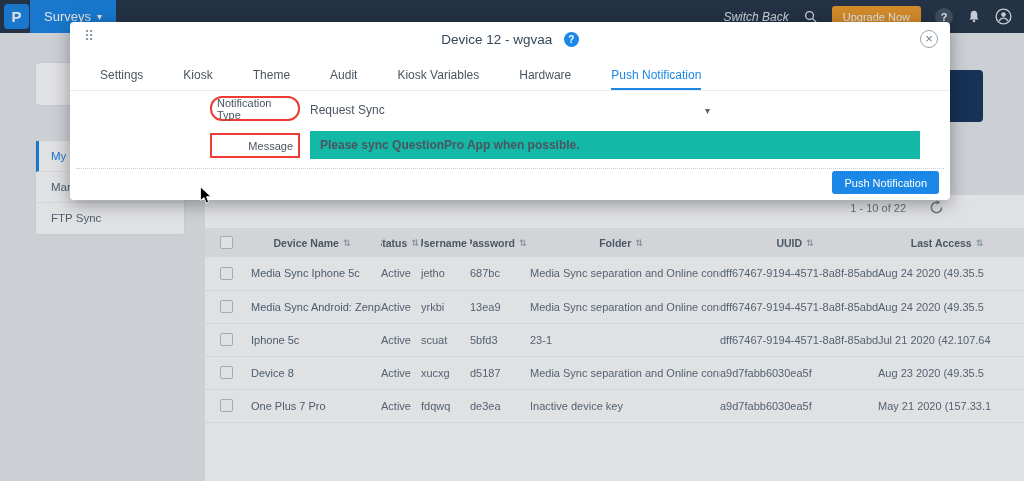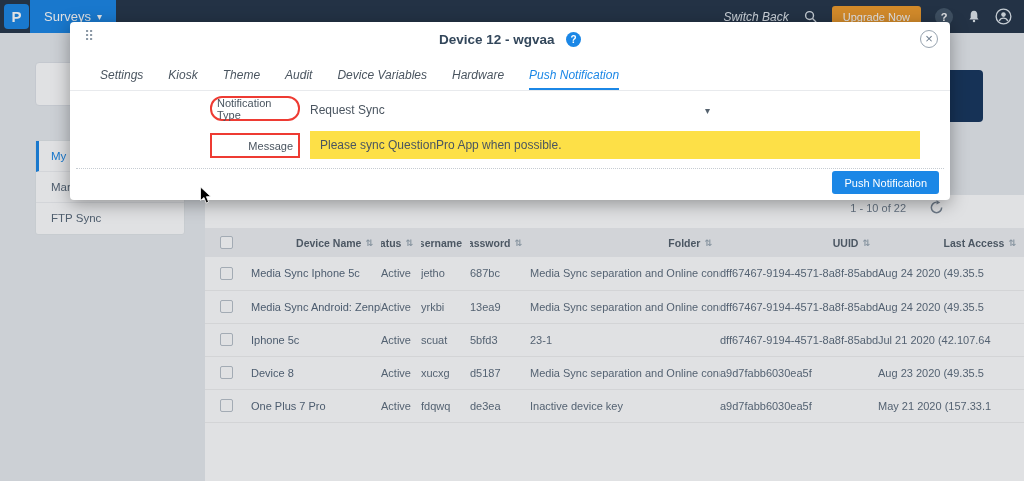--- a/index.html
+++ b/index.html
@@ -33,55 +33,55 @@
   .side-item.active { color:#1b87e6; border-left:3px solid #1b87e6; padding-left:12px; }
   .side-item:last-child { border-bottom:none; }
 
   .main-panel { position:absolute; left:205px; top:195px; right:0; bottom:0; background:#fff; }
   .pagination { position:absolute; top:7px; right:118px; font-size:11px; color:#707f8e; }
   .refresh { position:absolute; top:5px; right:80px; }
 
   .device-table { position:absolute; top:33px; left:0; width:100%; border-collapse:collapse; table-layout:fixed; }
   .device-table th { background:#eff1f3; height:29px; font-size:10.5px; color:#56616d; font-weight:bold;
           text-align:left; white-space:nowrap; overflow:hidden; }
-  .th-inner { display:flex; align-items:center; justify-content:flex-end; padding-right:8px; }
+  .th-inner { display:flex; align-items:center; justify-content:center; padding-right:8px; }
   .sort { font-size:9px; color:#9aa7b3; margin-left:4px; }
   .device-table td { height:33px; font-size:11px; color:#5f6e7e; border-bottom:1px solid #f1f1f1;
           white-space:nowrap; overflow:hidden; }
   .device-table td.device-name { color:#56677a; cursor:pointer; }
   .checkbox { display:inline-block; width:13px; height:13px; border:1px solid #b9c1ca; border-radius:2px;
           background:#fff; margin-left:15px; vertical-align:middle; cursor:pointer; }
 
   
   .overlay { position:absolute; left:0; top:0; width:1024px; height:481px; background:rgba(15,25,35,0.13); z-index:5; }
 
   
   .modal { position:absolute; left:70px; top:22px; width:880px; height:178px; background:#fff; border-radius:4px;
           box-shadow:0 4px 18px rgba(0,0,0,0.35); z-index:10; }
   .drag { position:absolute; left:14px; top:6px; font-size:14px; color:#8b98a5; cursor:move; }
   .modal-header { height:32px; text-align:center; padding-top:8px; }
-  .modal-title { font-size:13.5px; font-weight:bold; color:#33475b; }
+  .modal-title { font-size:13.5px; font-weight:normal; color:#33475b; }
   .help-badge { display:inline-flex; width:15px; height:15px; border-radius:50%; background:#1b87e6; color:#fff;
           font-size:10px; font-weight:bold; align-items:center; justify-content:center; margin-left:7px;
           vertical-align:middle; cursor:pointer; }
   .close { position:absolute; right:12px; top:8px; width:18px; height:18px; border:1px solid #98a4b0; border-radius:50%;
           color:#6b7b8d; font-size:13px; line-height:15px; text-align:center; cursor:pointer; }
-  .tabs { position:absolute; top:40px; left:30px; height:28px; display:flex; gap:25px; z-index:2;font-style:italic; }
+  .tabs { position:absolute; top:40px; left:30px; height:28px; display:flex; gap:40px; z-index:2; }
   .tabs-border { position:absolute; top:68px; left:0; right:0; border-top:1px solid #e8eaed; }
   .tab { font-size:12px; color:#4a5560; line-height:26px; cursor:pointer; white-space:nowrap; }
   .tab.active { color:#1b87e6; border-bottom:2px solid #1b87e6; }
   .red-box { position:absolute; left:140px; width:90px; height:25px; border:2px solid #ee3b33;
           display:flex; align-items:center; justify-content:flex-end; padding:0 5px; font-size:11px; color:#4a5560; }
   .box1 { top:74px;border-radius:12px; }
   .box2 { top:111px; }
   .select { position:absolute; left:240px; top:75px; width:400px; height:26px; display:flex; align-items:center;
           justify-content:space-between; font-size:12px; color:#4a5560; cursor:pointer; }
   .sel-caret { font-size:10px; color:#55626e; }
-  .msg-input { position:absolute; left:240px; top:109px; width:610px; height:28px; background:#fde047;
-          line-height:28px; padding:0 10px; font-size:12px; color:#4a5560; overflow:hidden; white-space:nowrap; }
+  .msg-input { position:absolute; left:240px; top:109px; width:610px; height:28px; background:#14b8a6;
+          line-height:28px; padding:0 10px; font-size:12px; color:#4a5560; overflow:hidden; white-space:nowrap;font-weight:bold; }
   .dotted { position:absolute; left:6px; right:6px; top:146px; border-top:1px dotted #c6ccd2; }
   .push-btn { position:absolute; right:11px; top:149px; height:23px; padding:0 12px; background:#1b87e6; color:#fff;
           border:none; border-radius:3px; font-size:11px; font-family:inherit; cursor:pointer; }
 
   .cursor { position:absolute; left:199px; top:186px; z-index:30; }
 </style>
 </head>
 <body>
 
 <div class="page">
@@ -257,21 +257,21 @@
       <span class="modal-title">Device 12 - wgvaa</span>
       <span class="help-badge">?</span>
     </div>
     <span class="close">×</span>
 
     <div class="tabs">
         <div class="tab">Settings</div>
         <div class="tab">Kiosk</div>
         <div class="tab">Theme</div>
         <div class="tab">Audit</div>
-        <div class="tab">Device Variables</div>
+        <div class="tab">Kiosk Variables</div>
         <div class="tab">Hardware</div>
         <div class="tab active">Push Notification</div>
       </div>
     <div class="tabs-border"></div>
 
     <div class="red-box box1">
       <span>Notification Type</span>
     </div>
     <div class="select">
       <span>Request Sync</span>

